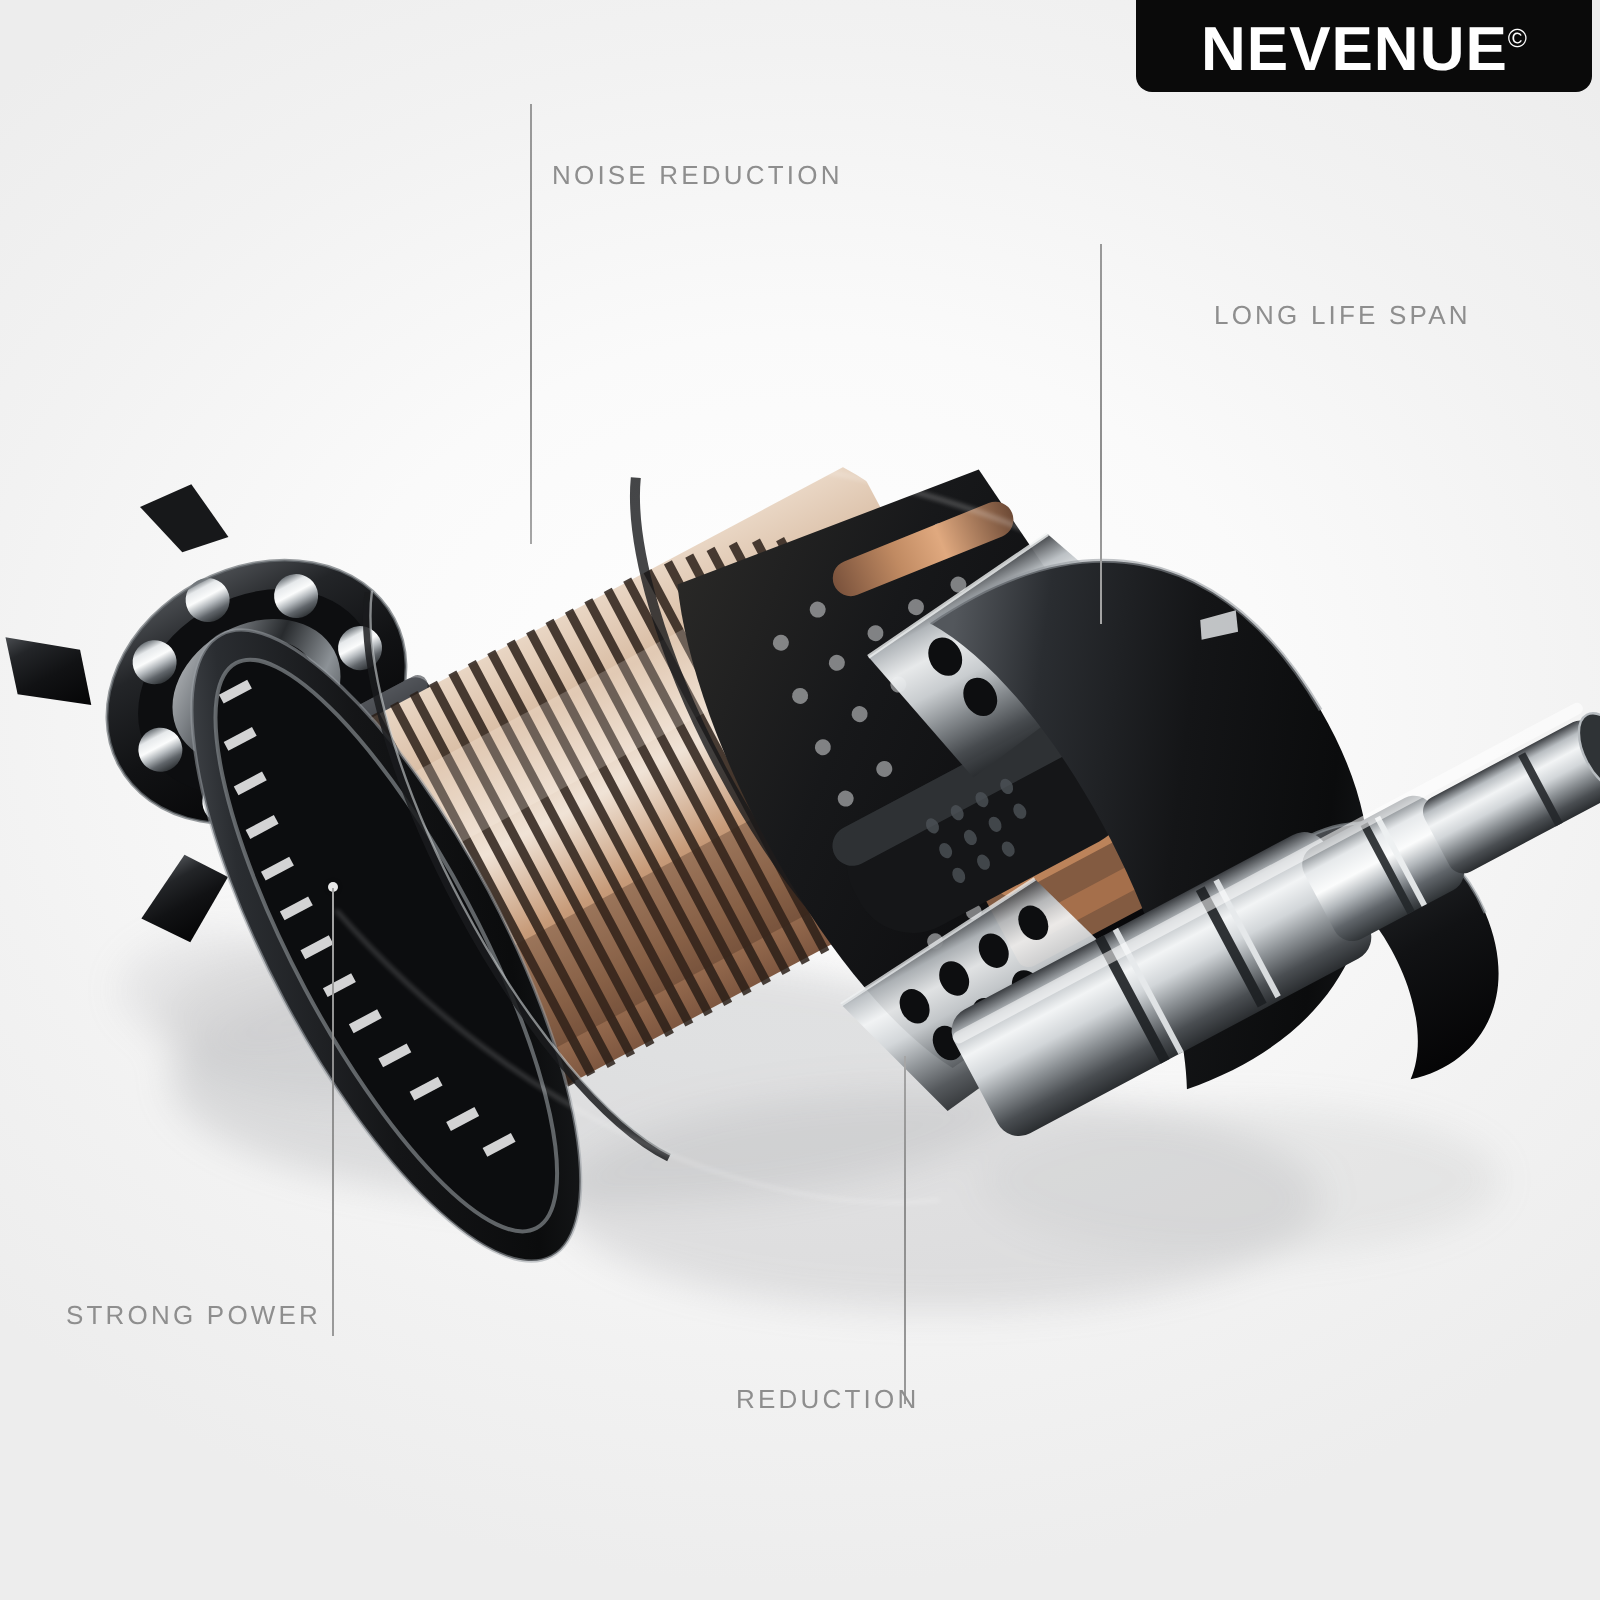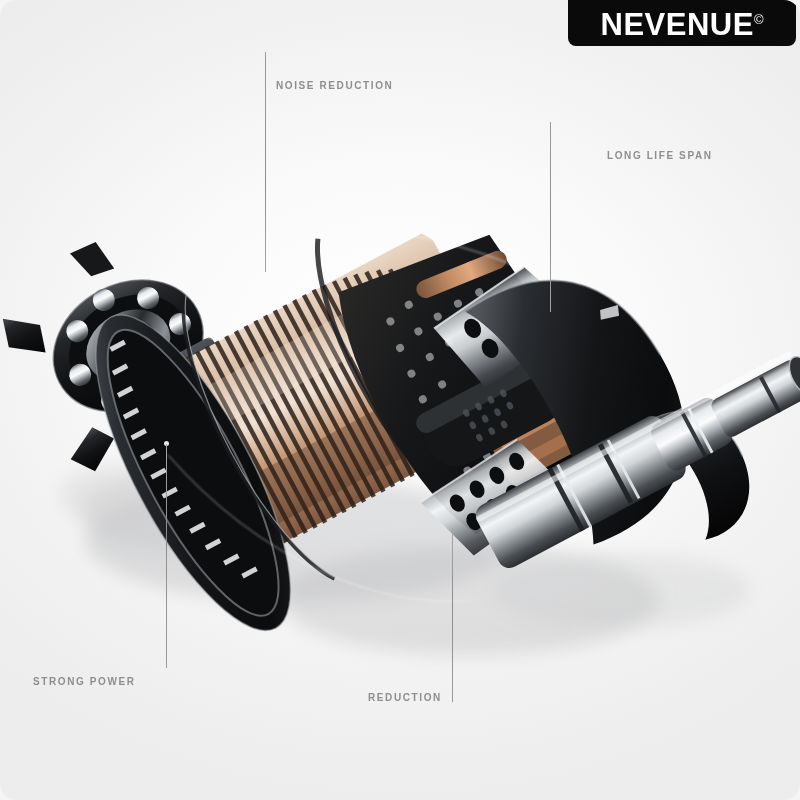--- a/index.html
+++ b/index.html
@@ -6,41 +6,40 @@
   body{
     width:800px;height:800px;overflow:hidden;
     font-family:"Liberation Sans", sans-serif;
     background:#f5f5f5;
   }
   .stage{
     position:relative;width:800px;height:800px;
     background:
       radial-gradient(ellipse 70% 55% at 50% 44%, #ffffff 0%, #fafafa 42%, #f2f2f2 74%, #ededed 100%);
     overflow:hidden;
-    border-radius:16px;
   }
   
   .logo-badge{
     position:absolute;left:568px;top:-10px;width:228px;height:56px;
     background:#0a0a0a;border-radius:8px;
     display:flex;align-items:flex-end;justify-content:center;
     padding-bottom:6px;box-sizing:border-box;
   }
   .logo-text{
     color:#ffffff;font-size:31px;font-weight:bold;letter-spacing:0.5px;
     line-height:1;position:relative;white-space:nowrap;
   }
   .logo-c{
     font-size:13px;vertical-align:super;font-weight:normal;letter-spacing:0;
   }
   
   .callout{position:absolute;}
   .callout .lbl{
     position:absolute;white-space:nowrap;
-    color:#8e8e8e;font-size:10px;letter-spacing:1.6px;font-weight:700;
+    color:#8e8e8e;font-size:13px;letter-spacing:1.6px;font-weight:400;
   }
   .leader{
     position:absolute;width:1px;
     background:linear-gradient(180deg,#9a9a9a 0%,#8d8d8d 60%,#a6a6a6 100%);
   }
   .leader.rev{
     background:linear-gradient(0deg,#9a9a9a 0%,#8d8d8d 60%,#a6a6a6 100%);
   }
   .node-dot{
     position:absolute;width:5px;height:5px;border-radius:50%;
@@ -398,21 +397,21 @@
   </div>
 
   <div class="callout">
     <div class="leader" style="left:550px;top:122px;height:190px;"></div>
     <div class="lbl" style="left:561px;top:150px;margin-left:46px;">LONG LIFE SPAN</div>
   </div>
 
   <div class="callout">
     <div class="node-dot" style="left:164px;top:441px;"></div>
     <div class="leader rev" style="left:166px;top:444px;height:224px;"></div>
-    <div class="lbl" style="left:33px;top:650px;margin-top:26px;">STRONG POWER</div>
+    <div class="lbl" style="left:33px;top:650px;">STRONG POWER</div>
   </div>
 
   <div class="callout">
     <div class="leader rev" style="left:452px;top:528px;height:174px;"></div>
     <div class="lbl" style="left:368px;top:692px;">REDUCTION</div>
   </div>
 
 </div>
 
 </body></html>

